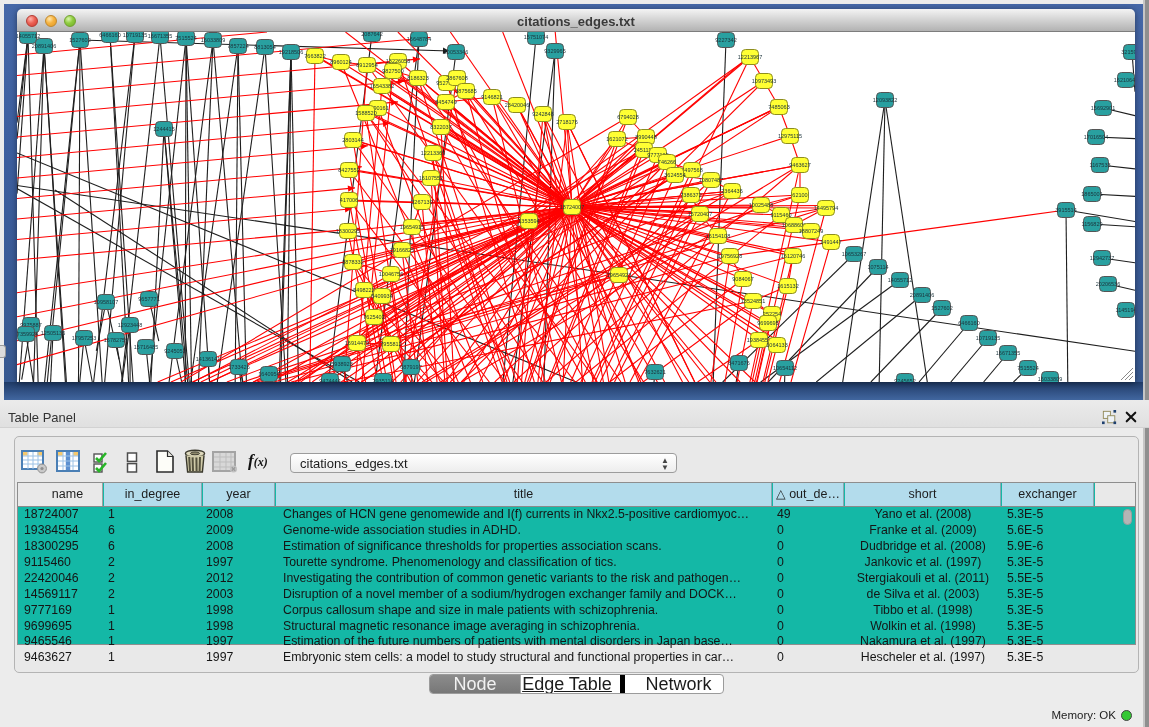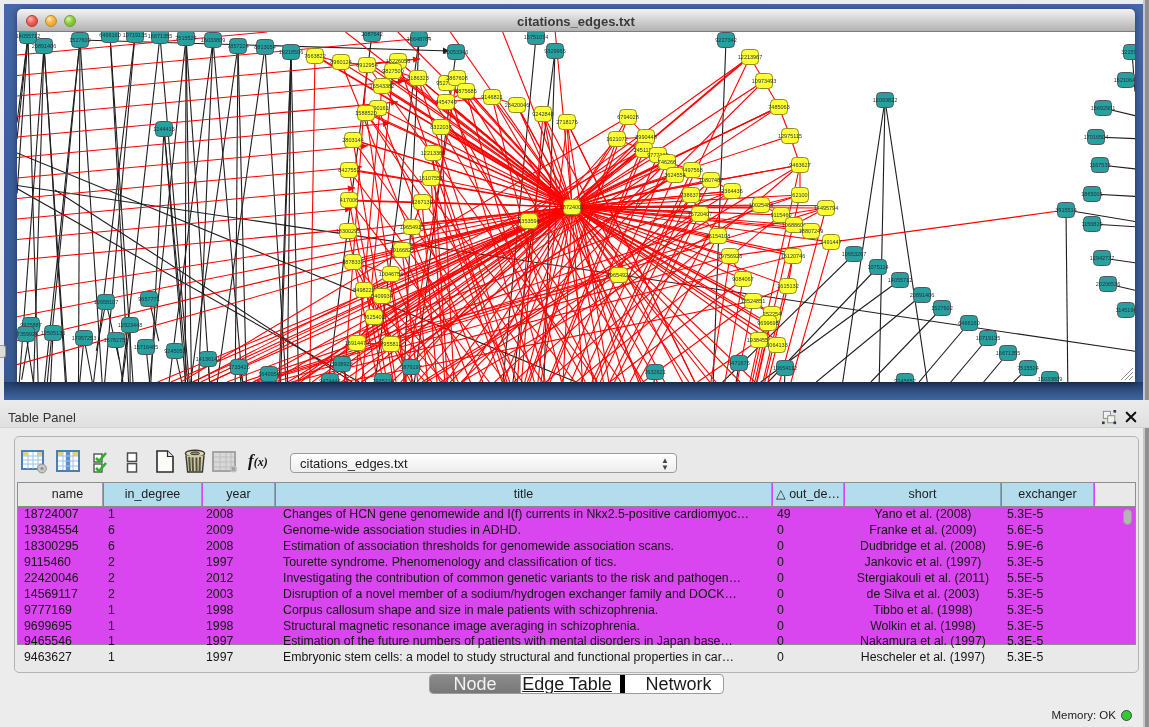--- a/index.html
+++ b/index.html
@@ -35,21 +35,21 @@
 #tpbar .t { position:absolute; left:8px; top:10px; font-size:13px; color:#333; }
 #tpbar svg { position:absolute; }
 #panel { position:absolute; left:14px; top:436px; width:1125px; height:237px;
   background:#e9e9e9; border:1px solid #b4b4b4; border-radius:5px; }
 .ticon { position:absolute; top:13px; }
 #combo { position:absolute; left:275px; top:16px; width:387px; height:20px;
   background:linear-gradient(#ffffff,#ededed); border:1px solid #9c9c9c; border-radius:4px; }
 #combo .cl { position:absolute; left:9px; top:2px; font-size:13px; color:#1c1c1c; }
 #combo .ar { position:absolute; right:7px; top:3px; font-size:8px; color:#444; line-height:7px; text-align:center; }
 #tablewrap { position:absolute; left:2px; top:45px; width:1119px; height:163px;
-  background:#d946ef; border:1px solid #8e8e8e; }
+  background:#14b8a6; border:1px solid #8e8e8e; }
 #thead { position:absolute; left:0; top:0; width:1117px; height:24px; border-bottom:1px solid #8a8a8a; }
 .hc { position:absolute; top:0; height:23px; background:#b3dcec; border-right:1px solid #89a5b0;
   font-size:12.5px; color:#1d1d1d; text-align:center; line-height:23px; }
 .hc.g { background:#e9e9e9; border-right:1px solid #9f9f9f; }
 .trow { position:absolute; left:0; width:1117px; height:16px; font-size:12.3px; color:#151515; }
 .trow span { position:absolute; top:0; white-space:nowrap; }
 .trow span.ctr { text-align:center; }
 #vsb { position:absolute; left:1105px; top:26px; width:9px; height:16px;
   background:#b5b5b5; border-radius:5px; border:1px solid #9d9d9d; }
 #tabbar { position:absolute; left:429px; top:674px; width:295px; height:20px;
@@ -1462,21 +1462,21 @@
           <span style="left:188px">2009</span>
           <span style="left:265px">Genome-wide association studies in ADHD.</span>
           <span style="left:759px">0</span>
           <span class="ctr" style="left:827px;width:156px">Franke et al. (2009)</span>
           <span style="left:989px">5.6E-5</span>
         </div>
 <div class="trow" style="top:56.0px">
 <span style="left:6px">18300295</span>
           <span style="left:90px">6</span>
           <span style="left:188px">2008</span>
-          <span style="left:265px">Estimation of association thresholds for genomewide association scans.</span>
+          <span style="left:265px">Estimation of significance thresholds for properties association scans.</span>
           <span style="left:759px">0</span>
           <span class="ctr" style="left:827px;width:156px">Dudbridge et al. (2008)</span>
           <span style="left:989px">5.9E-6</span>
         </div>
 <div class="trow" style="top:71.9px">
 <span style="left:6px">9115460</span>
           <span style="left:90px">2</span>
           <span style="left:188px">1997</span>
           <span style="left:265px">Tourette syndrome. Phenomenology and classification of tics.</span>
           <span style="left:759px">0</span>

